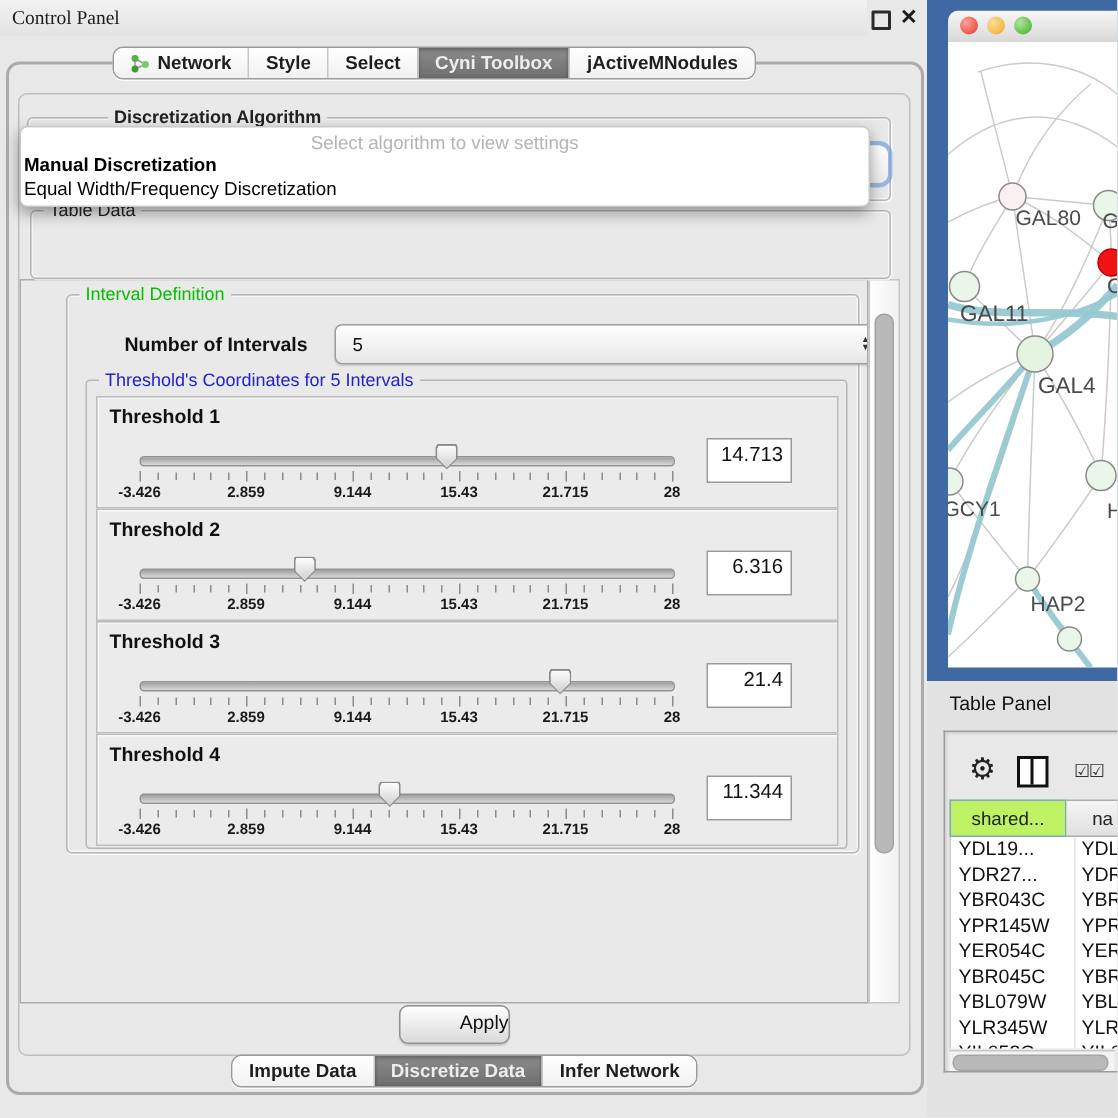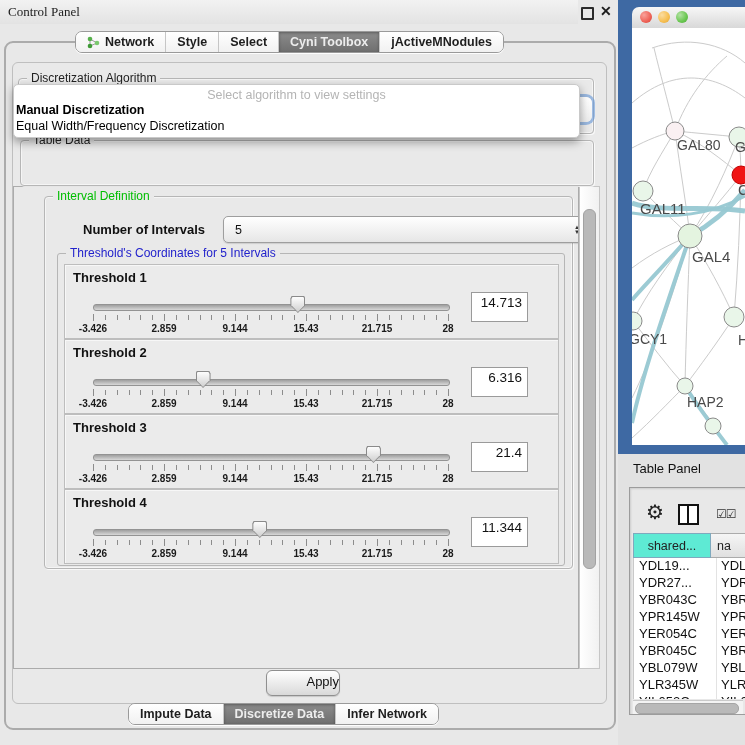--- a/index.html
+++ b/index.html
@@ -11,35 +11,35 @@
   .titlebar .t-text{left:8px;top:4px;font-size:13px;color:#1c1c1c;}
   .float-icon{left:581px;top:7px;width:9px;height:9px;border:2px solid #2b2b2b;border-radius:1px;}
   .close-icon{left:600px;top:3px;font-size:14px;font-weight:bold;color:#1c1c1c;}
 
   
   .seg-group{display:flex;border:1px solid #9A9A9A;border-radius:7px;overflow:hidden;background:#FBFBFB;box-shadow:0 1px 0 rgba(255,255,255,.9);}
   .seg{padding:3px 11px;font-size:12.5px;font-weight:bold;color:#1e1e1e;display:flex;align-items:center;gap:5px;border-left:1px solid #C6C6C6;background:linear-gradient(#FFFFFF,#F1F1F1);white-space:nowrap;}
   .seg:first-child{border-left:none;}
   .seg.selected{background:linear-gradient(#8C8C8C,#6F6F6F);color:#EDEDED;box-shadow:inset 0 1px 3px rgba(0,0,0,.35);}
   #top-tabs{left:75px;top:31px;z-index:20;}
-  #bottom-tabs{left:128px;top:703px;z-index:20;align-items:center;}
+  #bottom-tabs{left:154px;top:703px;z-index:20;align-items:center;}
   .net-tab-icon{display:inline-block;width:13px;height:13px;}
 
   
   .outer-pane{left:4px;top:41px;width:608px;height:685px;border:2px solid #ABABAB;border-radius:9px;}
   .inner-pane{left:12px;top:62px;width:593px;height:640px;border:1px solid #BFBFBF;border-radius:6px;background:#E9E9E9;}
 
   
   .group{border:1px solid #B6B6B6;border-radius:4px;box-shadow:inset 0 0 0 1px rgba(255,255,255,.55),1px 1px 0 rgba(255,255,255,.7);}
   .group-title{position:absolute;top:-8px;left:8px;background:#E9E9E9;padding:0 4px;font-size:12px;color:#222;line-height:14px;white-space:nowrap;}
   .gt-blue{color:#2222CC;}
   .gt-green{color:#00BE00;}
 
   .algo-group{left:18px;top:78px;width:574px;height:54px;z-index:1;}
-  .algo-title{font-weight:normal;}
+  .algo-title{font-weight:bold;margin-left:45px;}
 
   
   .popup{left:13px;top:84px;width:565px;height:52px;background:#FFFFFF;border:1px solid #C9C9C9;border-radius:5px;box-shadow:0 4px 10px rgba(0,0,0,.38);z-index:30;}
   .popup-placeholder{left:0;top:3px;width:100%;text-align:center;font-size:12.5px;color:#B4B4B4;}
   .popup-item1{left:2px;top:18px;font-size:12.5px;font-weight:bold;color:#000;}
   .popup-item2{left:2px;top:34px;font-size:12.5px;color:#000;}
 
   
   .combo-fragment{left:548px;top:97px;width:44px;height:25px;border-radius:6px;background:linear-gradient(#FFF,#ECECEC);box-shadow:0 0 0 3px rgba(100,150,215,.6);z-index:10;}
 
@@ -92,22 +92,22 @@
   .right-lower{left:618px;top:454px;width:127px;height:291px;background:#E2E2E2;}
   .tp-titlebar{position:absolute;left:0;top:0;width:127px;height:29px;background:#E2E2E2;}
   .tp-title{position:absolute;left:15px;top:7px;font-size:13px;color:#111;}
   .tp-box{position:absolute;left:11px;top:33px;width:116px;height:226px;border:1px solid #9C9C9C;border-right:none;background:#E8E8E8;overflow:hidden;box-shadow:inset 1px 1px 2px rgba(0,0,0,.12);}
   .gear-icon{position:absolute;left:16px;top:12px;font-size:20px;color:#222;}
   .split-icon{position:absolute;left:48px;top:16px;width:17px;height:17px;border:2px solid #111;background:#fff;}
   .split-icon div{position:absolute;left:7px;top:0;width:2px;height:17px;background:#111;}
   .check-icons{position:absolute;left:86px;top:19px;font-size:12px;letter-spacing:-1px;color:#333;}
   .tp-table{position:absolute;left:3px;top:45px;width:113px;}
   .tp-header{display:flex;height:25px;}
-  .tp-h1{width:76px;background:#5eead4;border:1px solid #7FA9BE;font-size:12.5px;color:#222;text-align:center;line-height:24px;}
-  .tp-h2{flex:1;background:linear-gradient(#F5F5F5,#E0E0E0);border:1px solid #ABABAB;border-left:none;font-size:12.5px;color:#222;text-align:right;line-height:24px;overflow:hidden;padding-right:14px;}
+  .tp-h1{width:76px;background:#bef264;border:1px solid #7FA9BE;font-size:12.5px;color:#222;text-align:center;line-height:24px;}
+  .tp-h2{flex:1;background:linear-gradient(#F5F5F5,#E0E0E0);border:1px solid #ABABAB;border-left:none;font-size:12.5px;color:#222;text-align:right;line-height:24px;overflow:hidden;padding-right:3px;}
   .tp-rows{height:141px;overflow:hidden;background:#FFFFFF;border-left:1px solid #C9C9C9;}
   .tp-row{display:flex;height:17px;font-size:13px;color:#111;}
   .tp-c1{width:77px;padding-left:5px;white-space:nowrap;overflow:hidden;}
   .tp-c2{flex:1;border-left:1px solid #E3E3E3;padding-left:4px;white-space:nowrap;overflow:hidden;}
   .tp-hscroll{position:absolute;left:3px;top:212px;width:110px;height:13px;background:#F3F3F3;border-top:1px solid #C9C9C9;}
   .tp-hscroll .sb-thumb{position:absolute;left:2px;top:2px;width:102px;height:9px;background:#B9B9B9;border:1px solid #A5A5A5;border-radius:5px;}
 </style>
 </head>
 <body>
 

